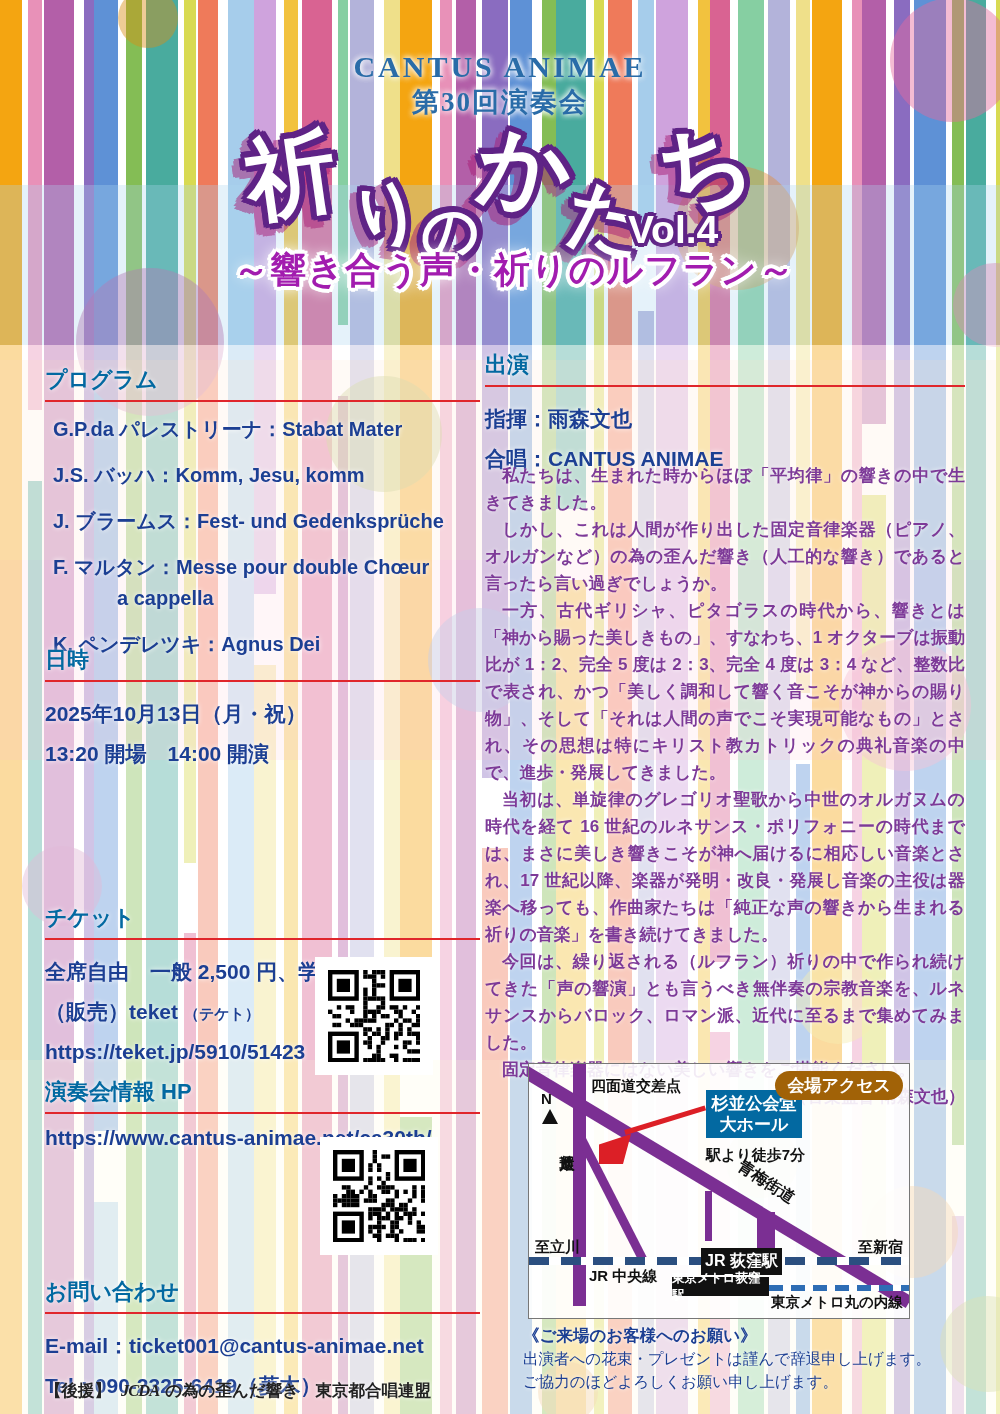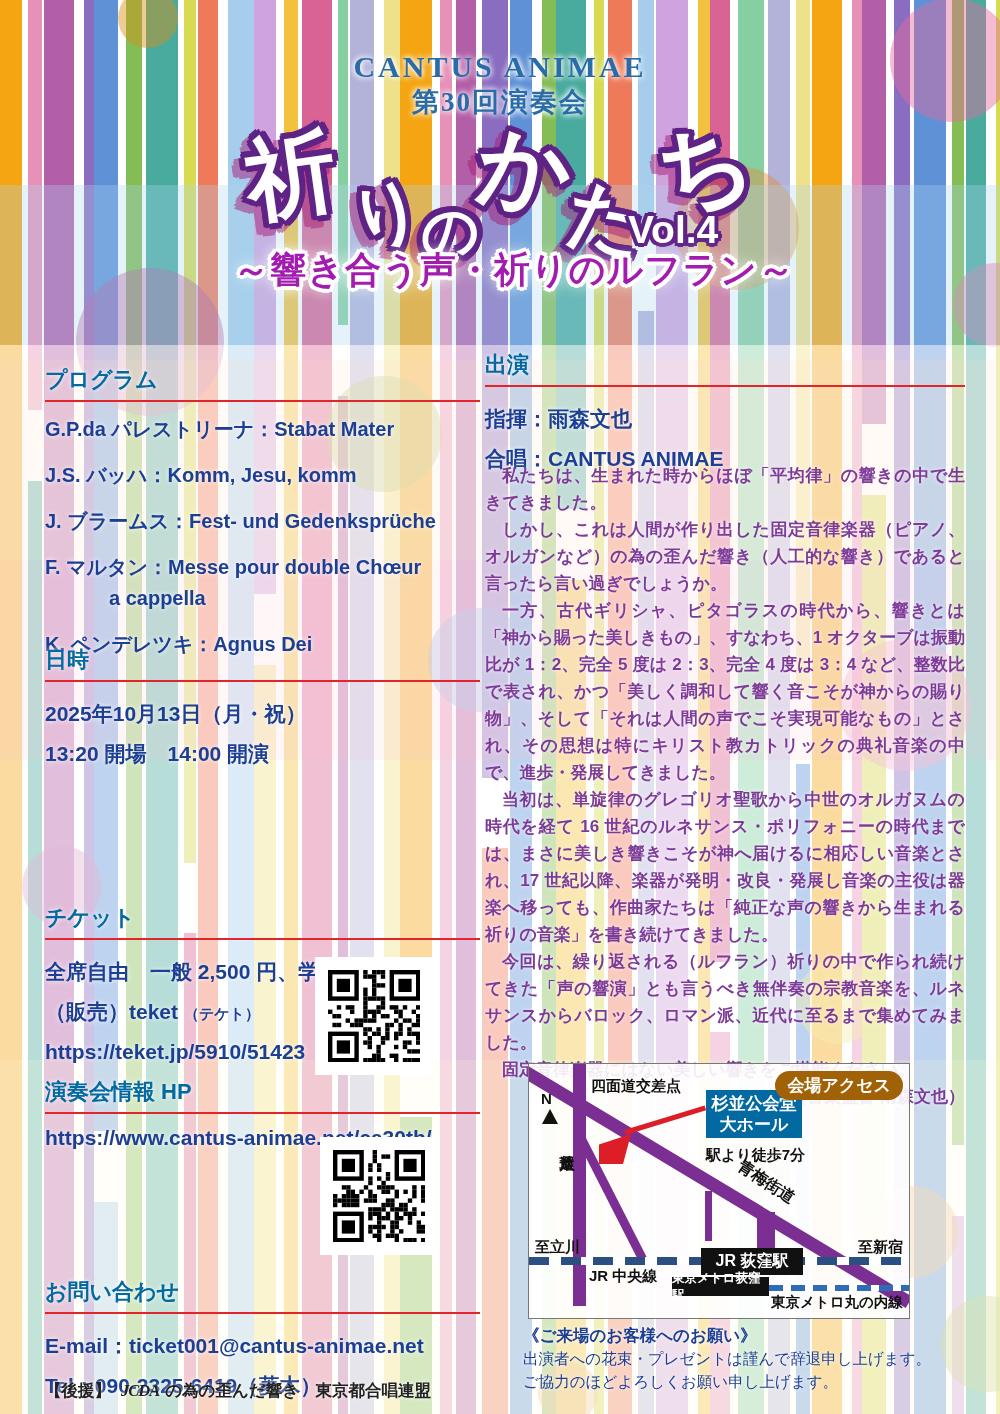--- a/index.html
+++ b/index.html
@@ -35,21 +35,21 @@
        text-shadow:-4px 0 #fff,4px 0 #fff,0 -4px #fff,0 4px #fff,-3px -3px #fff,3px 3px #fff,
        -3px 3px #fff,3px -3px #fff,0 0 14px #fff,0 0 18px #fff;}
 
   
   .leftcol{position:absolute;left:45px;top:365px;width:435px;height:1049px;}
   .rightcol{position:absolute;left:485px;top:350px;width:480px;height:1049px;}
   .sec{position:absolute;left:0;width:100%;}
   .sec-h{font-size:22px;font-weight:bold;color:#0369a1;text-shadow:0 0 5px #fff;}
   .rule{border:none;border-top:2.5px solid #e0262b;margin:5px 0 12px 0;}
   .navy{color:#1c3f93;font-weight:bold;text-shadow:0 0 5px #fff;}
-  .l20{font-size:20px;line-height:1.55;margin-bottom:15px;}
+  .l20{font-size:20px;line-height:1.55;margin-bottom:15px;margin-left:8px;}
   .l21{font-size:21px;line-height:1.9;}
   .indent2{padding-left:64px;}
   .kana-small{font-size:15px;}
   .qr{position:absolute;background:#fff;padding:13px;line-height:0;}
   .support{font-size:16.5px;color:#222;font-weight:bold;text-shadow:0 0 4px #fff;}
   .jcda{font-family:"Liberation Serif",serif;font-style:italic;letter-spacing:-1px;margin:0 6px 0 10px;}
 
   
   .essay{position:absolute;top:112px;left:0;width:480px;color:#7d3a98;font-size:17px;
          line-height:27px;font-weight:600;text-align:justify;text-shadow:0 0 4px rgba(255,255,255,.8);}
@@ -502,21 +502,21 @@
           <div class="mlabel" style="position:static;">N</div>
           <div class="ntri"></div>
         </div>
         <div class="mlabel" style="left:28px;top:80px;writing-mode:vertical-rl;">環八通り</div>
         <div class="mlabel" style="left:205px;top:108px;transform:rotate(33deg);font-size:16px;">青梅街道</div>
         <div class="mlabel" style="left:177px;top:82px;">駅より徒歩7分</div>
         <div class="jrline"></div>
         <div class="mlabel" style="left:6px;top:174px;">至立川</div>
         <div class="mlabel" style="right:6px;left:auto;top:174px;">至新宿</div>
         <div class="mlabel" style="left:60px;top:203px;">JR 中央線</div>
-        <div class="stbox" style="left:172px;top:184px;width:102px;height:27px;font-size:16px;">JR 荻窪駅</div>
+        <div class="stbox" style="left:172px;top:184px;width:81px;height:27px;font-size:16px;">JR 荻窪駅</div>
         <div class="stbox" style="left:143px;top:213px;width:97px;height:19px;font-size:12.5px;">東京メトロ荻窪駅</div>
         <div class="metroline"></div>
         <div class="mlabel" style="left:242px;top:229px;font-size:14.5px;">東京メトロ丸の内線</div>
       </div>
 
       <div class="notice">
         <div class="nh">《ご来場のお客様へのお願い》</div>
         <div class="nl">出演者への花束・プレゼントは謹んで辞退申し上げます。</div>
         <div class="nl">ご協力のほどよろしくお願い申し上げます。</div>
       </div>

